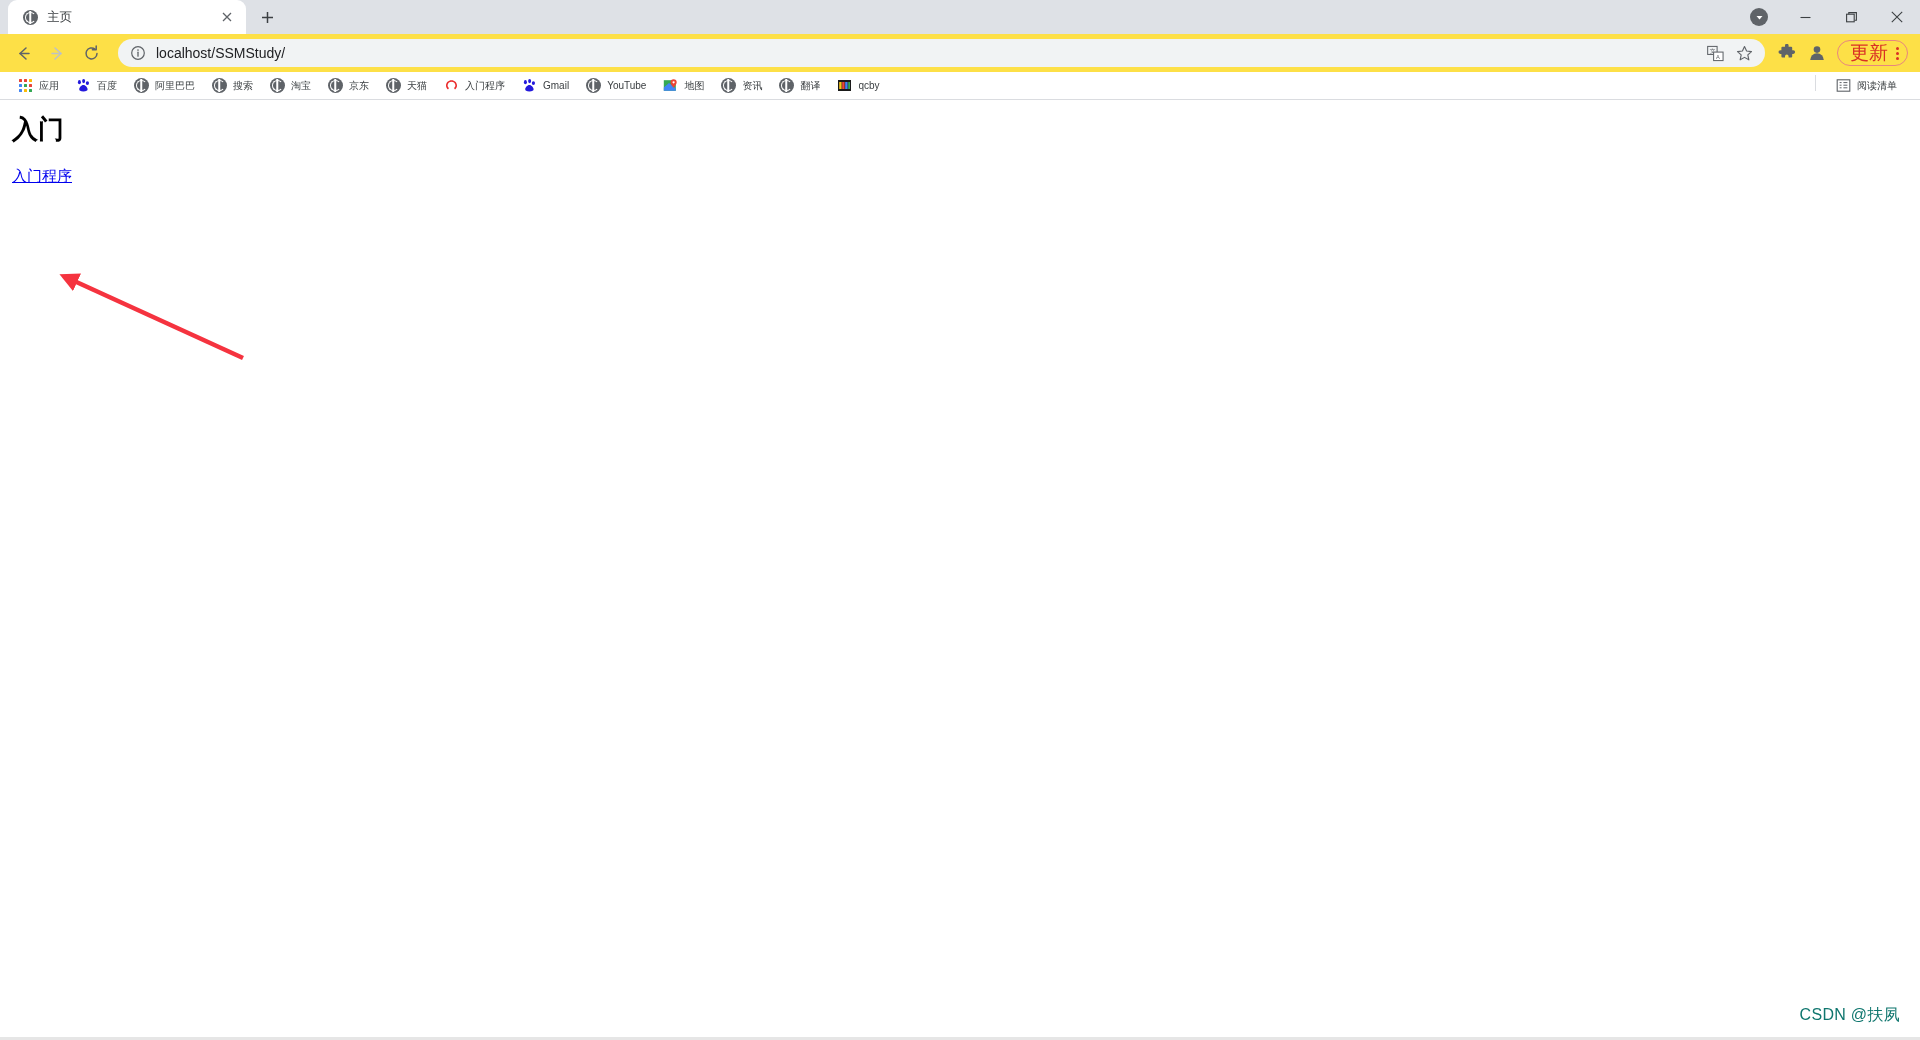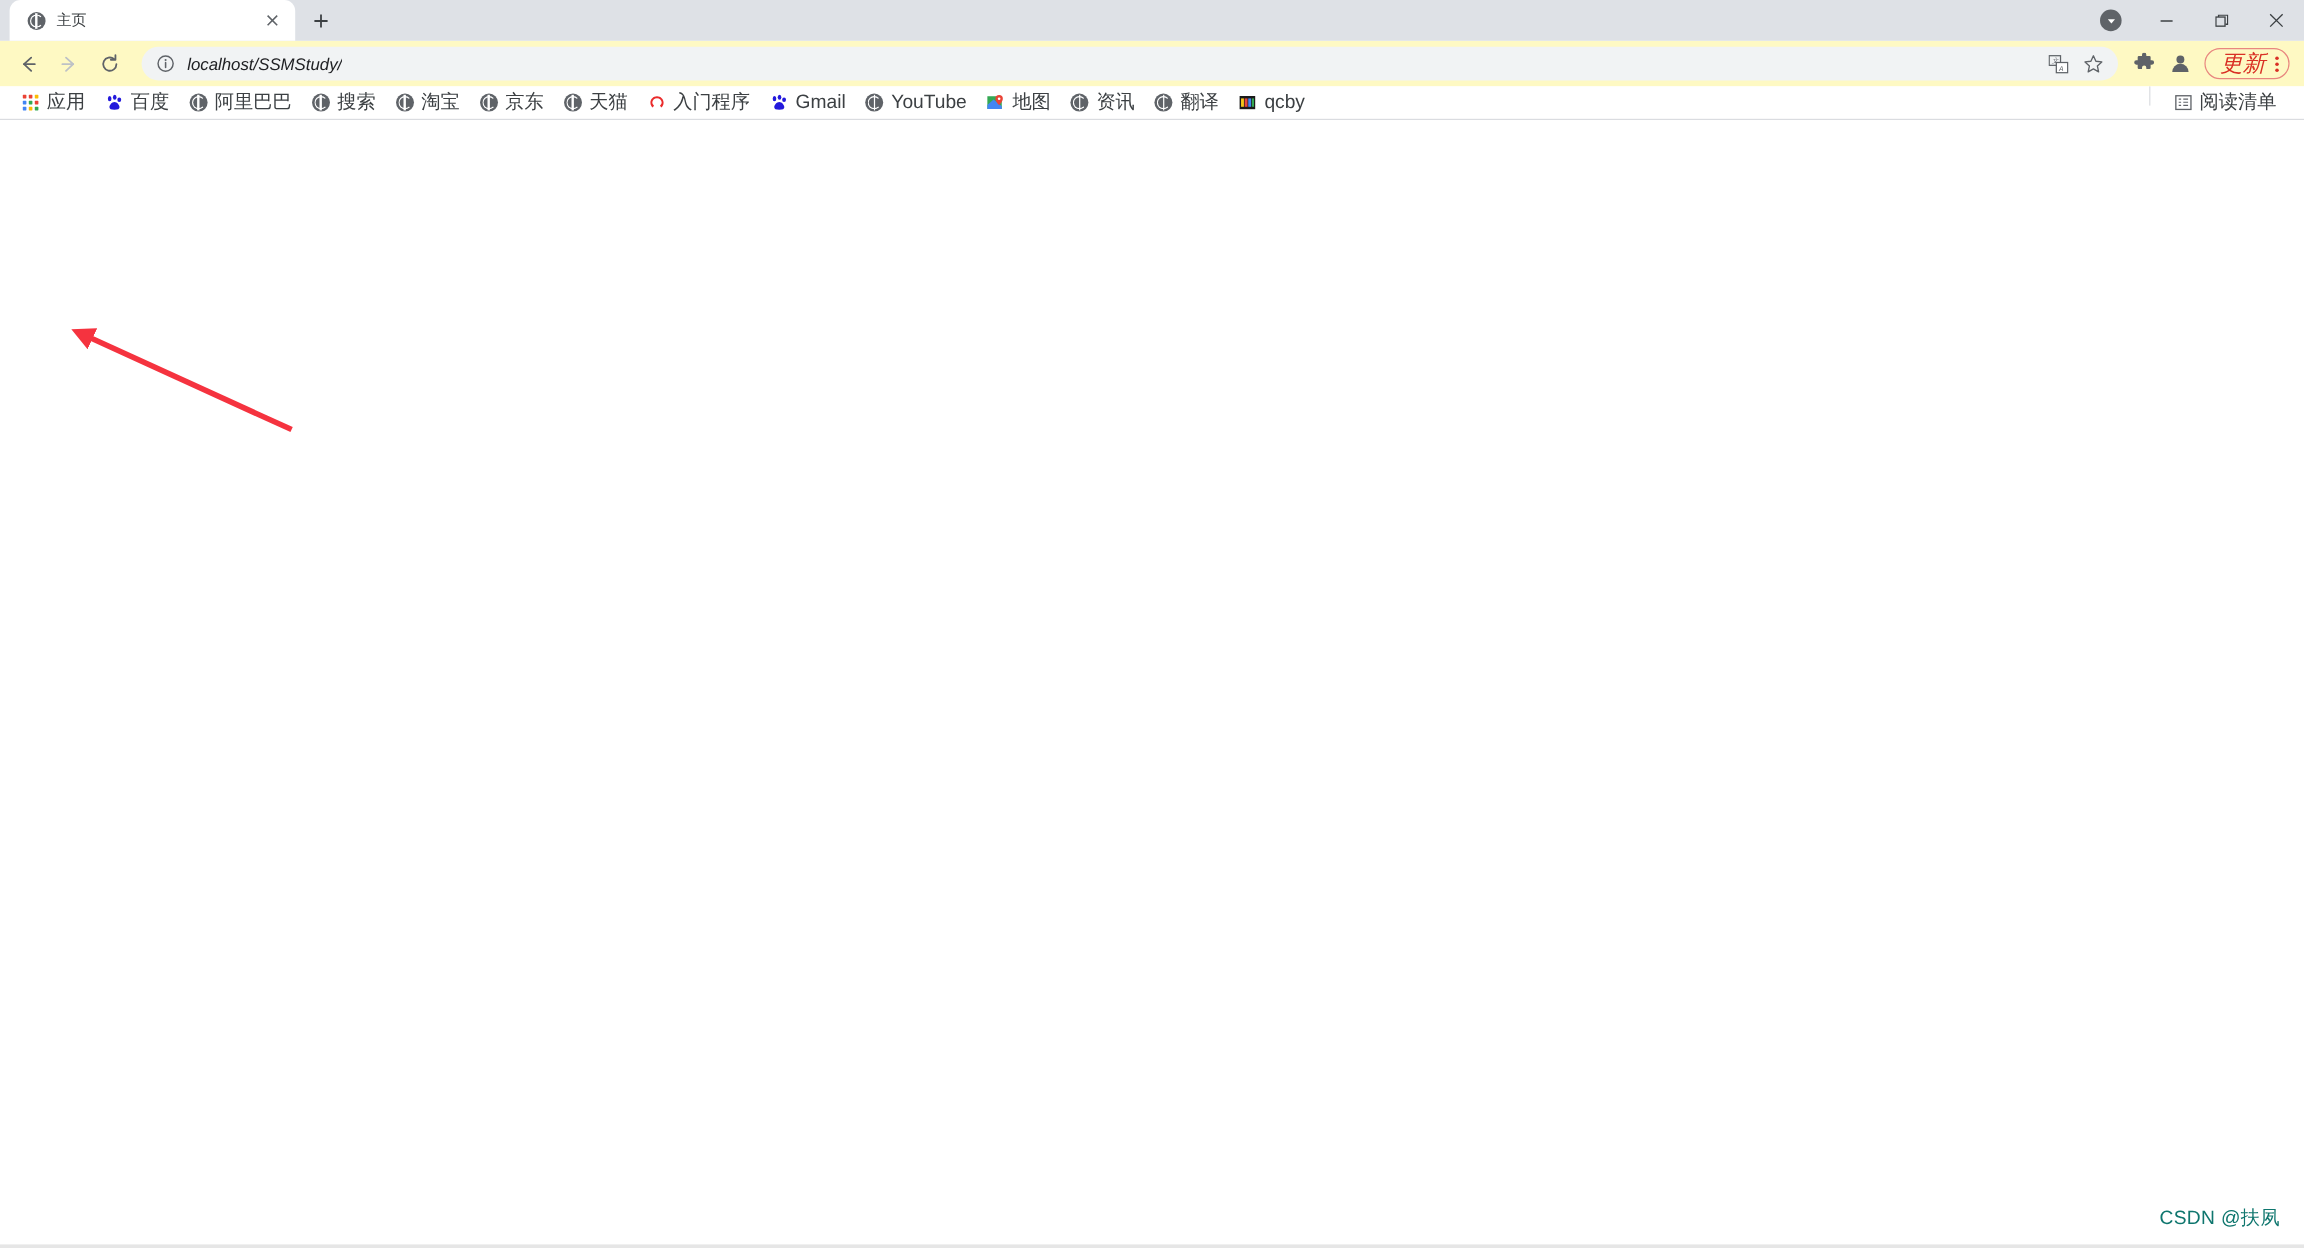--- a/index.html
+++ b/index.html
@@ -54,22 +54,22 @@
     display: flex; align-items: center; justify-content: center;
     color: #3c4043;
   }
   .dl-badge {
     width: 18px; height: 18px; border-radius: 50%;
     background: #5f6368; display:flex; align-items:center; justify-content:center;
   }
 
   
   .toolbar {
-    height: 38px; background: #fef9c3;
-    display: flex; align-items: center; padding: 0 8px; font-style: italic;
+    height: 38px; background: #fde047;
+    display: flex; align-items: center; padding: 0 8px;
   }
   .navbtn {
     width: 30px; height: 30px; margin-right: 4px;
     display:flex; align-items:center; justify-content:center;
     color: #5f6368; border-radius: 50%;
   }
   .navbtn.disabled { color: #bdc1c6; }
   .omnibox {
     flex: 1 1 auto; height: 28px;
     background: #f1f3f4; border-radius: 14px;
@@ -105,21 +105,21 @@
     display: flex; align-items: center; padding: 0 10px;
     border-bottom: 1px solid #dadce0;
     position: relative;
   }
   .bm {
     display: flex; align-items: center;
     padding: 3px 7px; border-radius: 4px;
     margin-right: 2px; white-space: nowrap;
   }
   .bm-ico { width: 16px; height:16px; flex:0 0 16px; margin-right:6px; display:flex; align-items:center; justify-content:center; }
-  .bm-label { font-size: 16px; color: #3c4043; }
+  .bm-label { font-size: 10px; color: #3c4043; }
   .bm-right {
     margin-left: auto; display:flex; align-items:flex-start;
     padding-right: 4px;
   }
   .bm-sep { width:1px; height:16px; background:#dadce0; margin-right:12px; }
 
   
   .apps-grid { display:grid; grid-template-columns: repeat(3,3px); grid-template-rows: repeat(3,3px); gap:2px; }
   .apps-grid i { display:block; width:3px; height:3px; border-radius:0.5px; }
 
@@ -424,20 +424,24 @@
             <path d="M3.6 4.6 h2 M3.6 7.2 h2 M3.6 9.8 h2" stroke="#5f6368" stroke-width="1"></path>
             <path d="M7.4 4.6 h4 M7.4 7.2 h4 M7.4 9.8 h4" stroke="#5f6368" stroke-width="1"></path>
           </svg>
         </span>
         <span class="bm-label">阅读清单</span>
       </div>
     </div>
   </div>
 
   <div class="page">
+    <div class="content">
+      <h1 class="page-h1">入门</h1>
+      <a class="page-link" href="#">入门程序</a>
+    </div>
 
     <svg class="annotation" width="1920" height="1040">
       <defs>
         <marker id="arrowhead" markerWidth="4.2" markerHeight="4.2" refX="1.2" refY="2.1" orient="auto">
           <path d="M0,0 L4.2,2.1 L0,4.2 Z" fill="#f5333f"></path>
         </marker>
       </defs>
       <line x1="243" y1="258" x2="72" y2="180" stroke="#f5333f" stroke-width="4.6" marker-end="url(#arrowhead)"></line>
     </svg>
 

